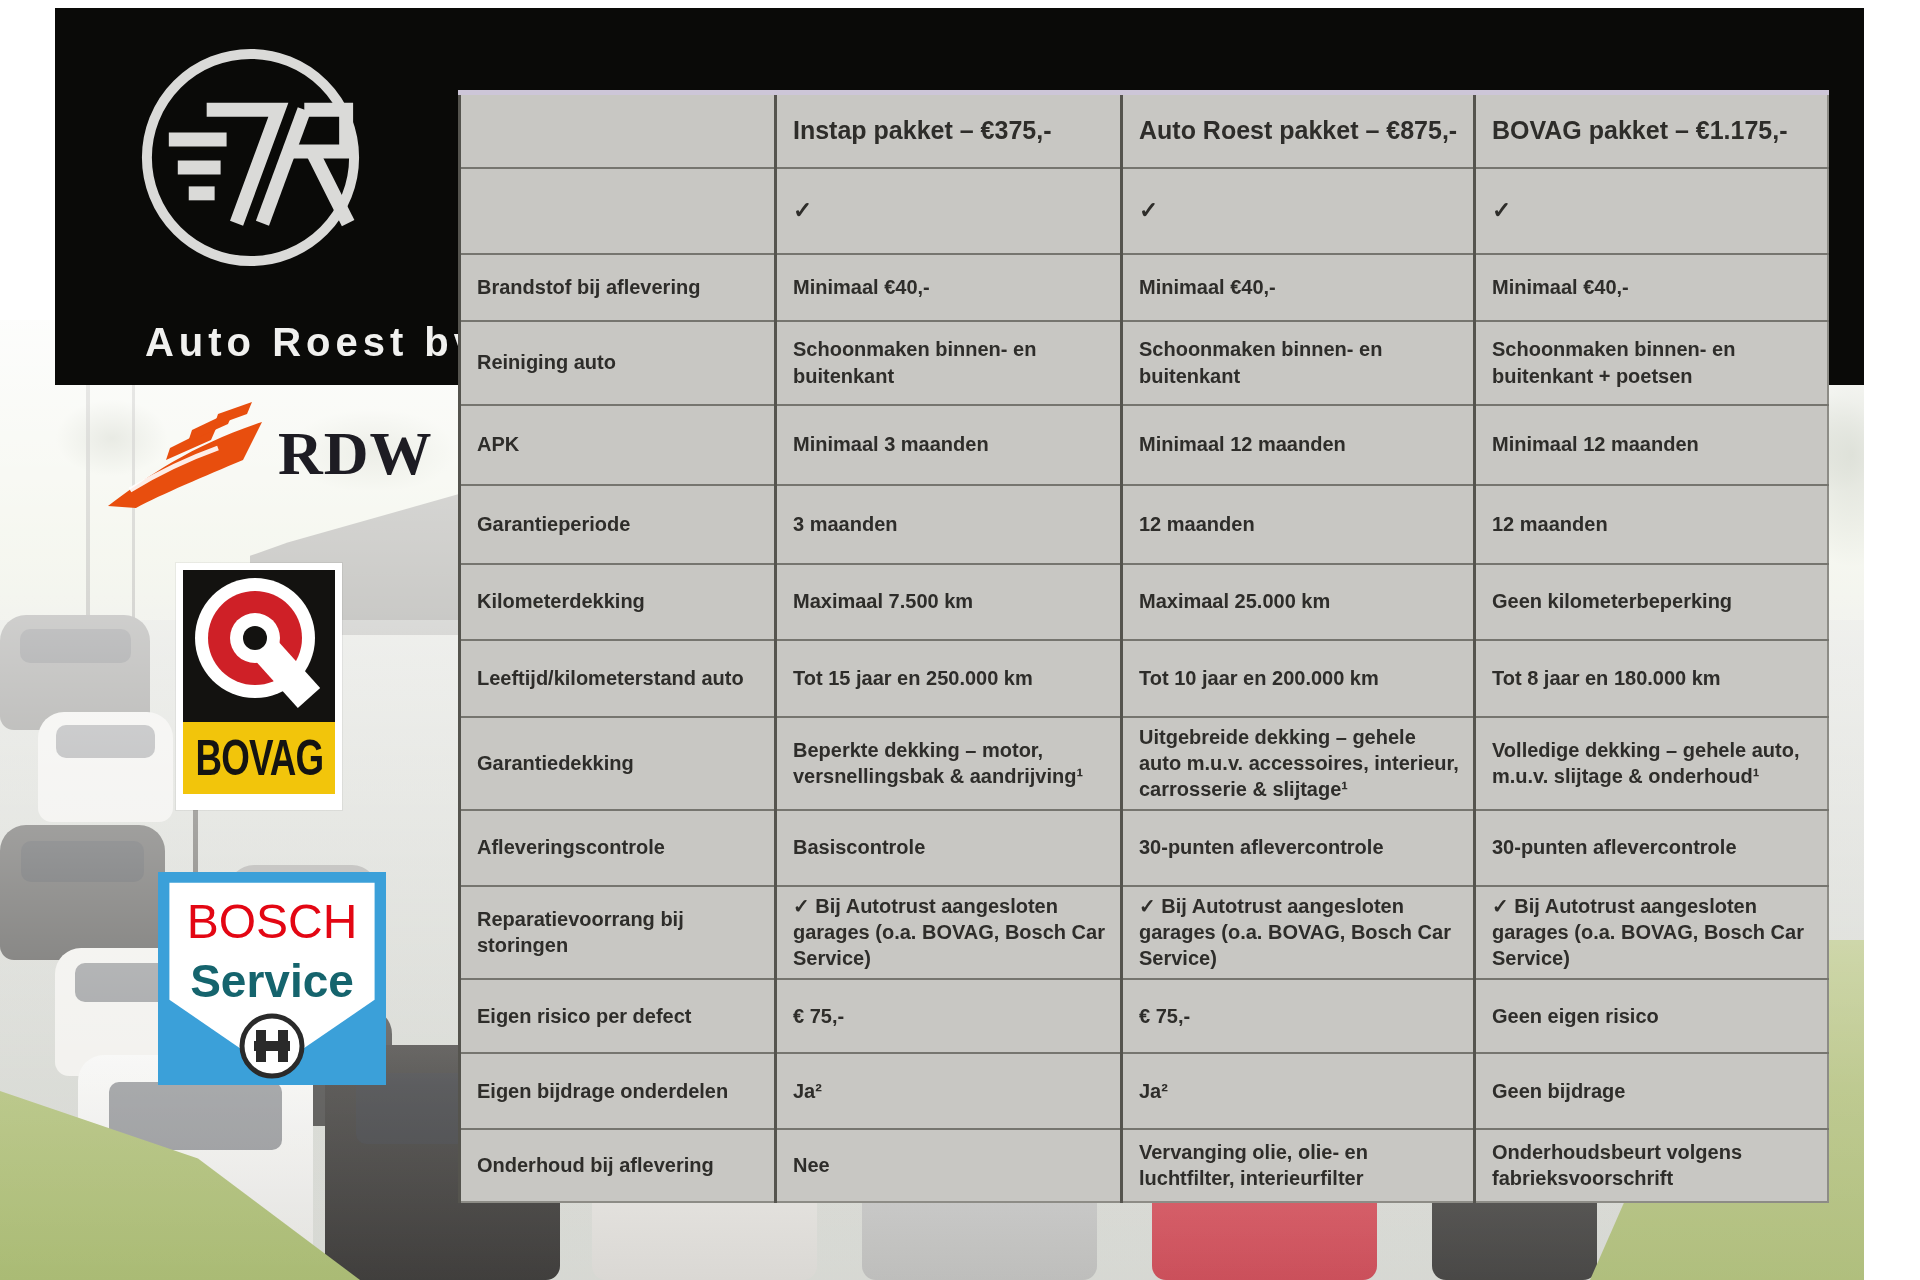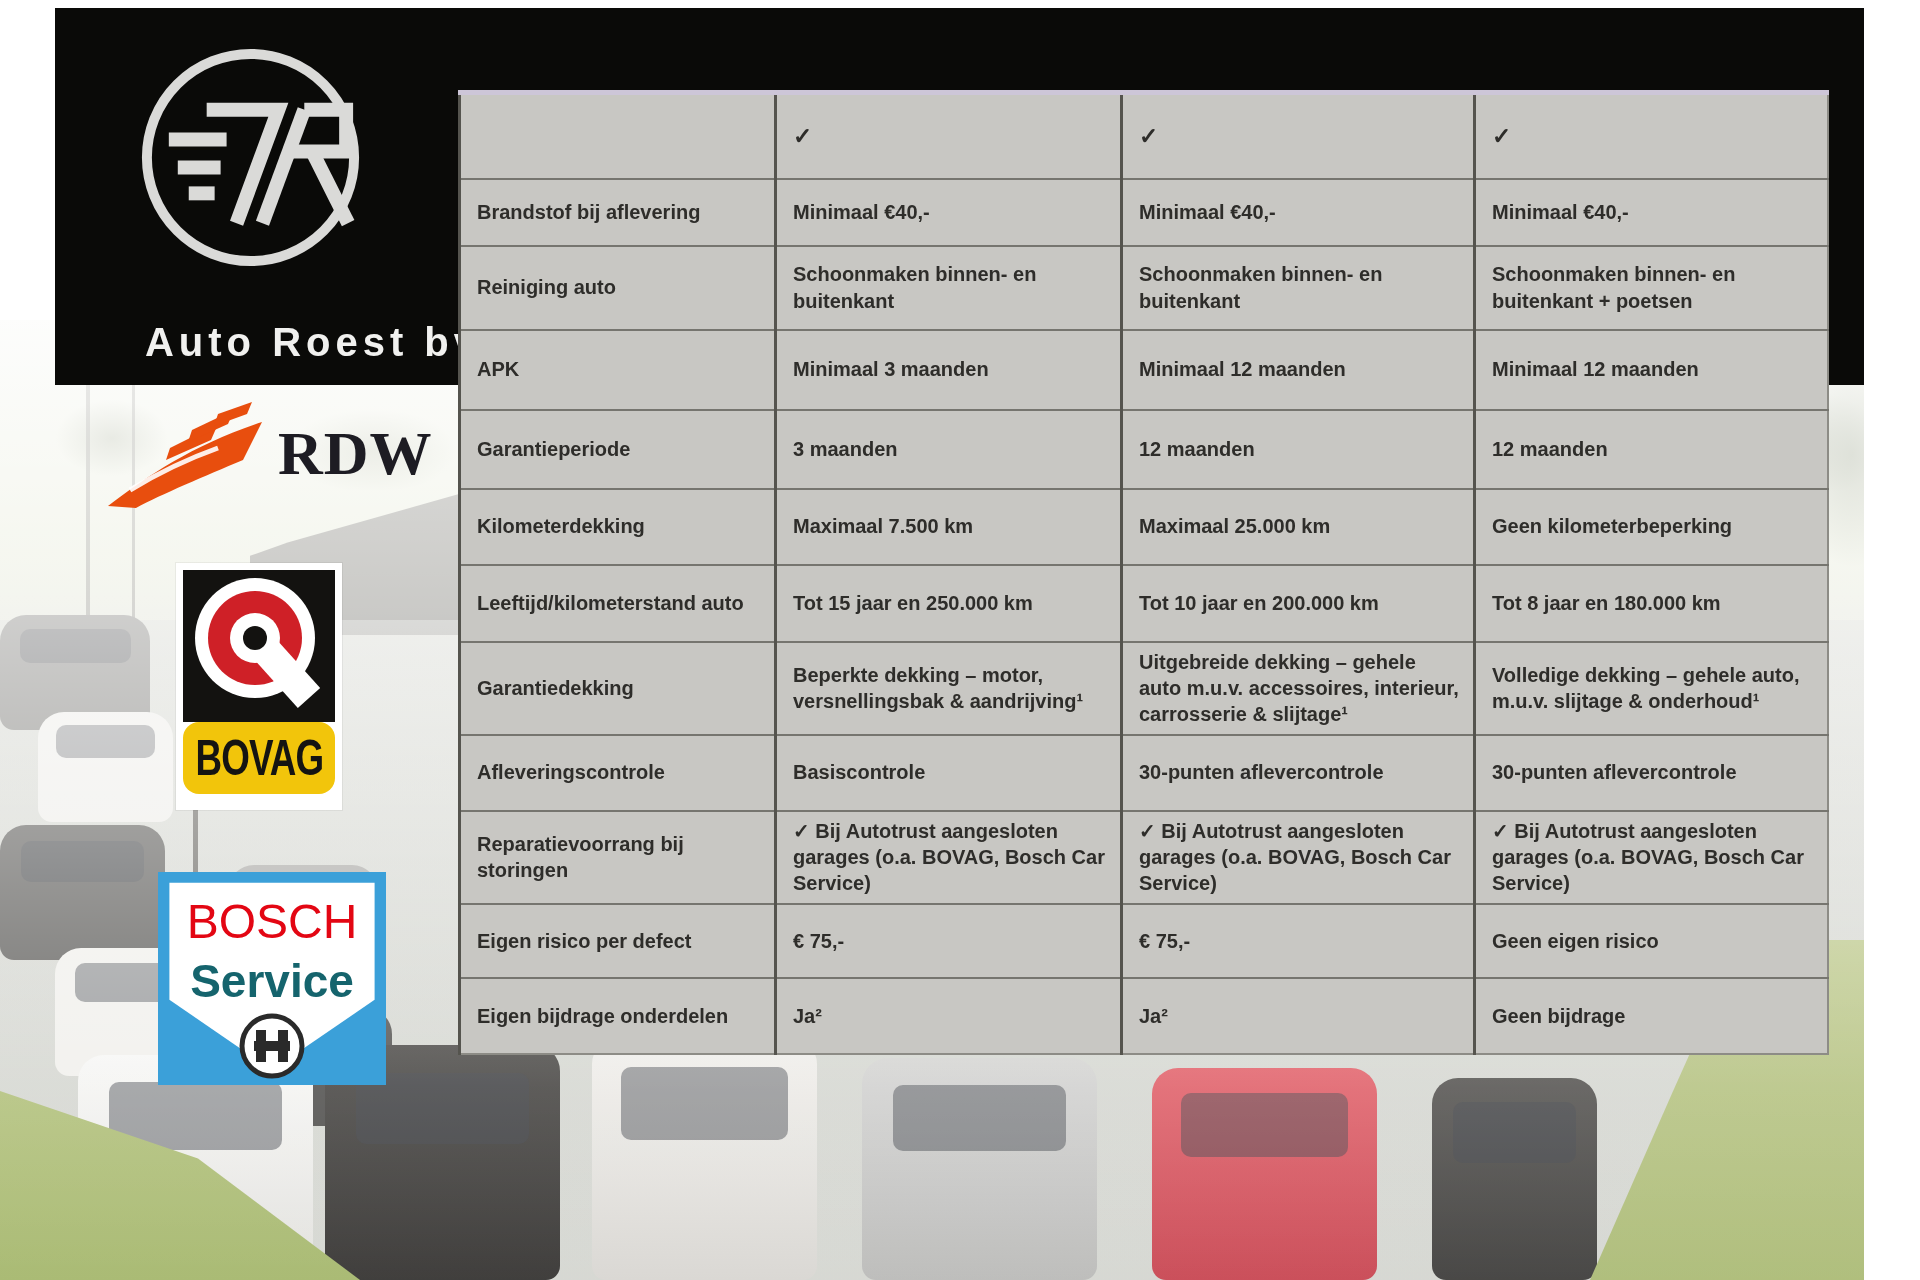--- a/index.html
+++ b/index.html
@@ -47,21 +47,21 @@
   
   .rdw{position:absolute;left:100px;top:402px;width:310px;height:115px;}
   .rdw-text{position:absolute;left:162px;top:16px;font-family:"Liberation Serif", serif;
        font-weight:600;font-size:62px;color:#1d1c23;letter-spacing:1px;margin-left:16px;}
 
   
   .bovag{position:absolute;left:176px;top:563px;width:166px;height:247px;background:#ffffff;
        box-shadow:0 0 0 1px rgba(0,0,0,.05);}
   .bovag-top{position:absolute;left:7px;top:7px;width:152px;height:152px;background:#131210;}
   .bovag-band{position:absolute;left:7px;top:159px;width:152px;height:72px;background:#f2c50b;
-       display:flex;align-items:center;justify-content:center;border-radius:16px;}
+       display:flex;align-items:center;justify-content:center;}
   .bovag-band span{font-weight:800;font-size:40px;color:#151412;transform:scale(.92,1.25);letter-spacing:-1px;}
 
   
   .bosch{position:absolute;left:158px;top:872px;width:228px;height:213px;background:#3ba0d9;}
   .bosch-shield{position:absolute;left:0;top:0;width:100%;height:100%;background:#ffffff;
        clip-path:polygon(5% 5%,95% 5%,95% 60%,50% 93%,5% 60%);}
   .bosch-l1{position:absolute;left:0;top:22px;width:100%;text-align:center;
        color:#e30613;font-weight:400;font-size:48px;letter-spacing:0px;}
   .bosch-l2{position:absolute;left:0;top:82px;width:100%;text-align:center;
        color:#15646d;font-weight:bold;font-size:46px;}
@@ -175,20 +175,26 @@
   </div>
 
   <table class="pkg">
     <colgroup>
         <col style="width:316px">
         <col style="width:346px">
         <col style="width:353px">
         <col style="width:353px">
       </colgroup>
     <tbody>
+        <tr style="height:75px">
+      <th></th>
+      <th>Instap pakket – €375,-</th>
+      <th>Auto Roest pakket – €875,-</th>
+      <th>BOVAG pakket – €1.175,-</th>
+    </tr>
     <tr style="height:86px">
       <td class="lab"></td>
       <td class="ck">✓</td>
       <td class="ck">✓</td>
       <td class="ck">✓</td>
     </tr>
     <tr style="height:67px">
       <td class="lab">Brandstof bij aflevering</td>
       <td>Minimaal €40,-</td>
       <td>Minimaal €40,-</td>
@@ -247,16 +253,22 @@
       <td>€ 75,-</td>
       <td>€ 75,-</td>
       <td>Geen eigen risico</td>
     </tr>
     <tr style="height:76px">
       <td class="lab">Eigen bijdrage onderdelen</td>
       <td>Ja²</td>
       <td>Ja²</td>
       <td>Geen bijdrage</td>
     </tr>
+    <tr style="height:73px">
+      <td class="lab">Onderhoud bij aflevering</td>
+      <td>Nee</td>
+      <td>Vervanging olie, olie- en luchtfilter, interieurfilter</td>
+      <td>Onderhoudsbeurt volgens fabrieksvoorschrift</td>
+    </tr>
   </tbody>
     </table>
 
 </div>
 
 </body></html>

